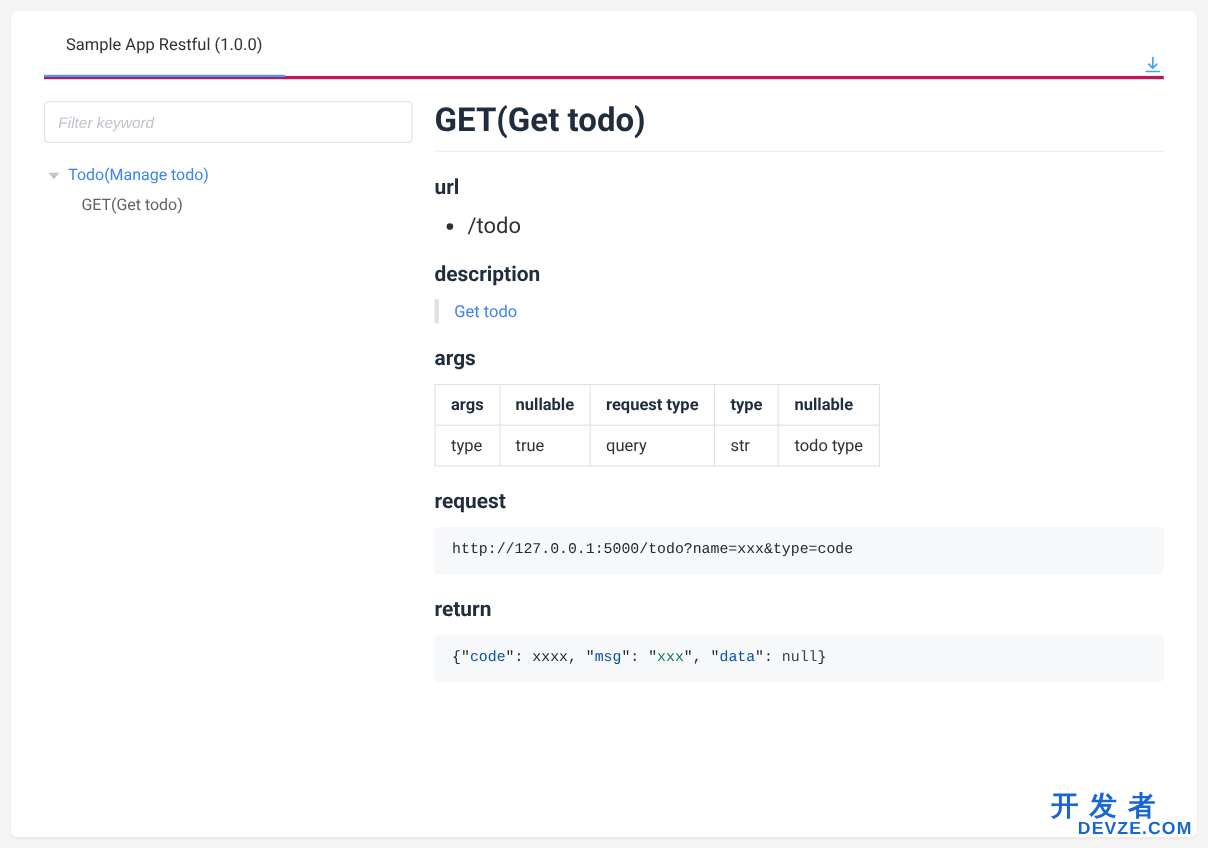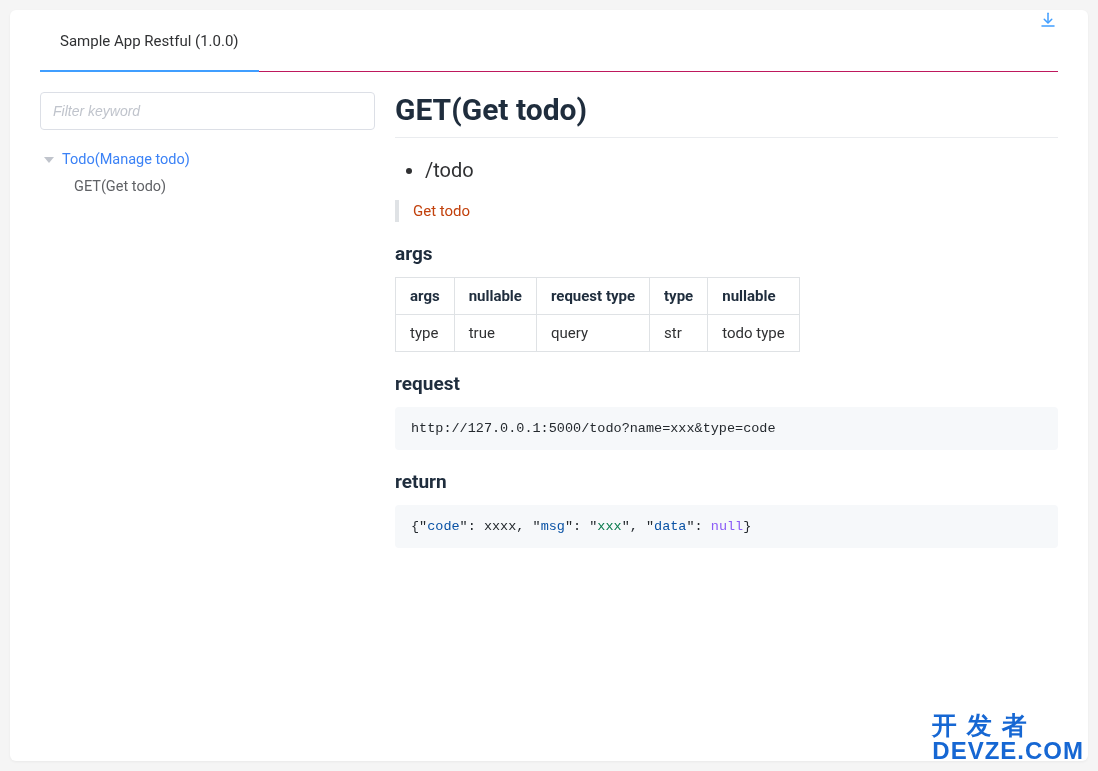--- a/index.html
+++ b/index.html
@@ -15,23 +15,23 @@
   box-shadow: 0 1px 3px rgba(0,0,0,0.05);
   width: 1078px;
   height: 751px;
   margin: 0 auto;
   padding: 0 30px 20px 30px;
   position: relative;
   overflow: hidden;
 }
 .tabs-row {
   display: flex;
-  align-items: flex-start;
+  align-items: flex-end;
   justify-content: space-between;
-  border-bottom: 1px solid #be185d;
+  border-bottom: 3px solid #be185d;
   height: 62px;
 }
 .tab {
   font-size: 15px;
   color: #303133;
   padding: 0 20px;
   height: 100%;
   display: flex;
   align-items: center;
   position: relative;
@@ -104,21 +104,21 @@
   font-weight: 700;
   color: #1f2d3d;
   margin-top: 20px;
   margin-bottom: 12px;
 }
 .content ul { padding-left: 30px; margin: 6px 0 18px 0; }
 .content li { font-size: 20px; color: #303133; }
 .blockquote {
   border-left: 4px solid #dfe2e5;
   padding: 2px 14px;
-  color: #c2410c;
+  color: #3b82f6;
   font-size: 15px;
   margin: 8px 0 18px 0;
 }
 table {
   border-collapse: collapse;
   margin: 6px 0 18px 0;
 }
 th, td {
   border: 1px solid #dfe2e5;
   padding: 9px 14px;
@@ -133,34 +133,34 @@
   padding: 14px 16px;
   border-radius: 4px;
   font-family: Consolas, Monaco, "Courier New", monospace;
   font-size: 13.5px;
   color: #24292e;
   margin: 6px 0 18px 0;
   white-space: pre;
 }
 .codeblock .key { color: #0952a5; }
 .codeblock .str { color: #0a7a4d; }
-.codeblock .null { color: #8b5cf6; }
+.codeblock .null { color: #404040; }
 .watermark {
   position: absolute;
   right: 4px;
   bottom: -2px;
   color: #0a5fd1;
   font-family: Arial, sans-serif;
   opacity: 0.95;
   pointer-events: none;
   text-align: center;
   line-height: 1.05;
 }
 .watermark .l1 { font-size: 25px; font-weight: 700; letter-spacing: 10px; }
-.watermark .l2 { font-size: 24px; font-weight: 700; letter-spacing: 1px; margin-left: 48px; }
+.watermark .l2 { font-size: 16px; font-weight: 700; letter-spacing: 1px; margin-left: 48px; }
 </style>
 </head>
 <body>
 
 <div class="page">
 
   <div class="tabs-row">
     <div class="tab active">
       <span>Sample App Restful (1.0.0)</span>
     </div>
@@ -184,24 +184,26 @@
         </div>
         <div class="tree-node child">
           <span>GET(Get todo)</span>
         </div>
       </div>
     </div>
 
     <div class="content">
       <h1>GET(Get todo)</h1>
 
+      <h2>url</h2>
       <ul>
         <li>/todo</li>
       </ul>
 
+      <h2>description</h2>
       <div class="blockquote">
         <span>Get todo</span>
       </div>
 
       <h2>args</h2>
       <table>
         <thead>
           <tr>
             <th>args</th>
             <th>nullable</th>

